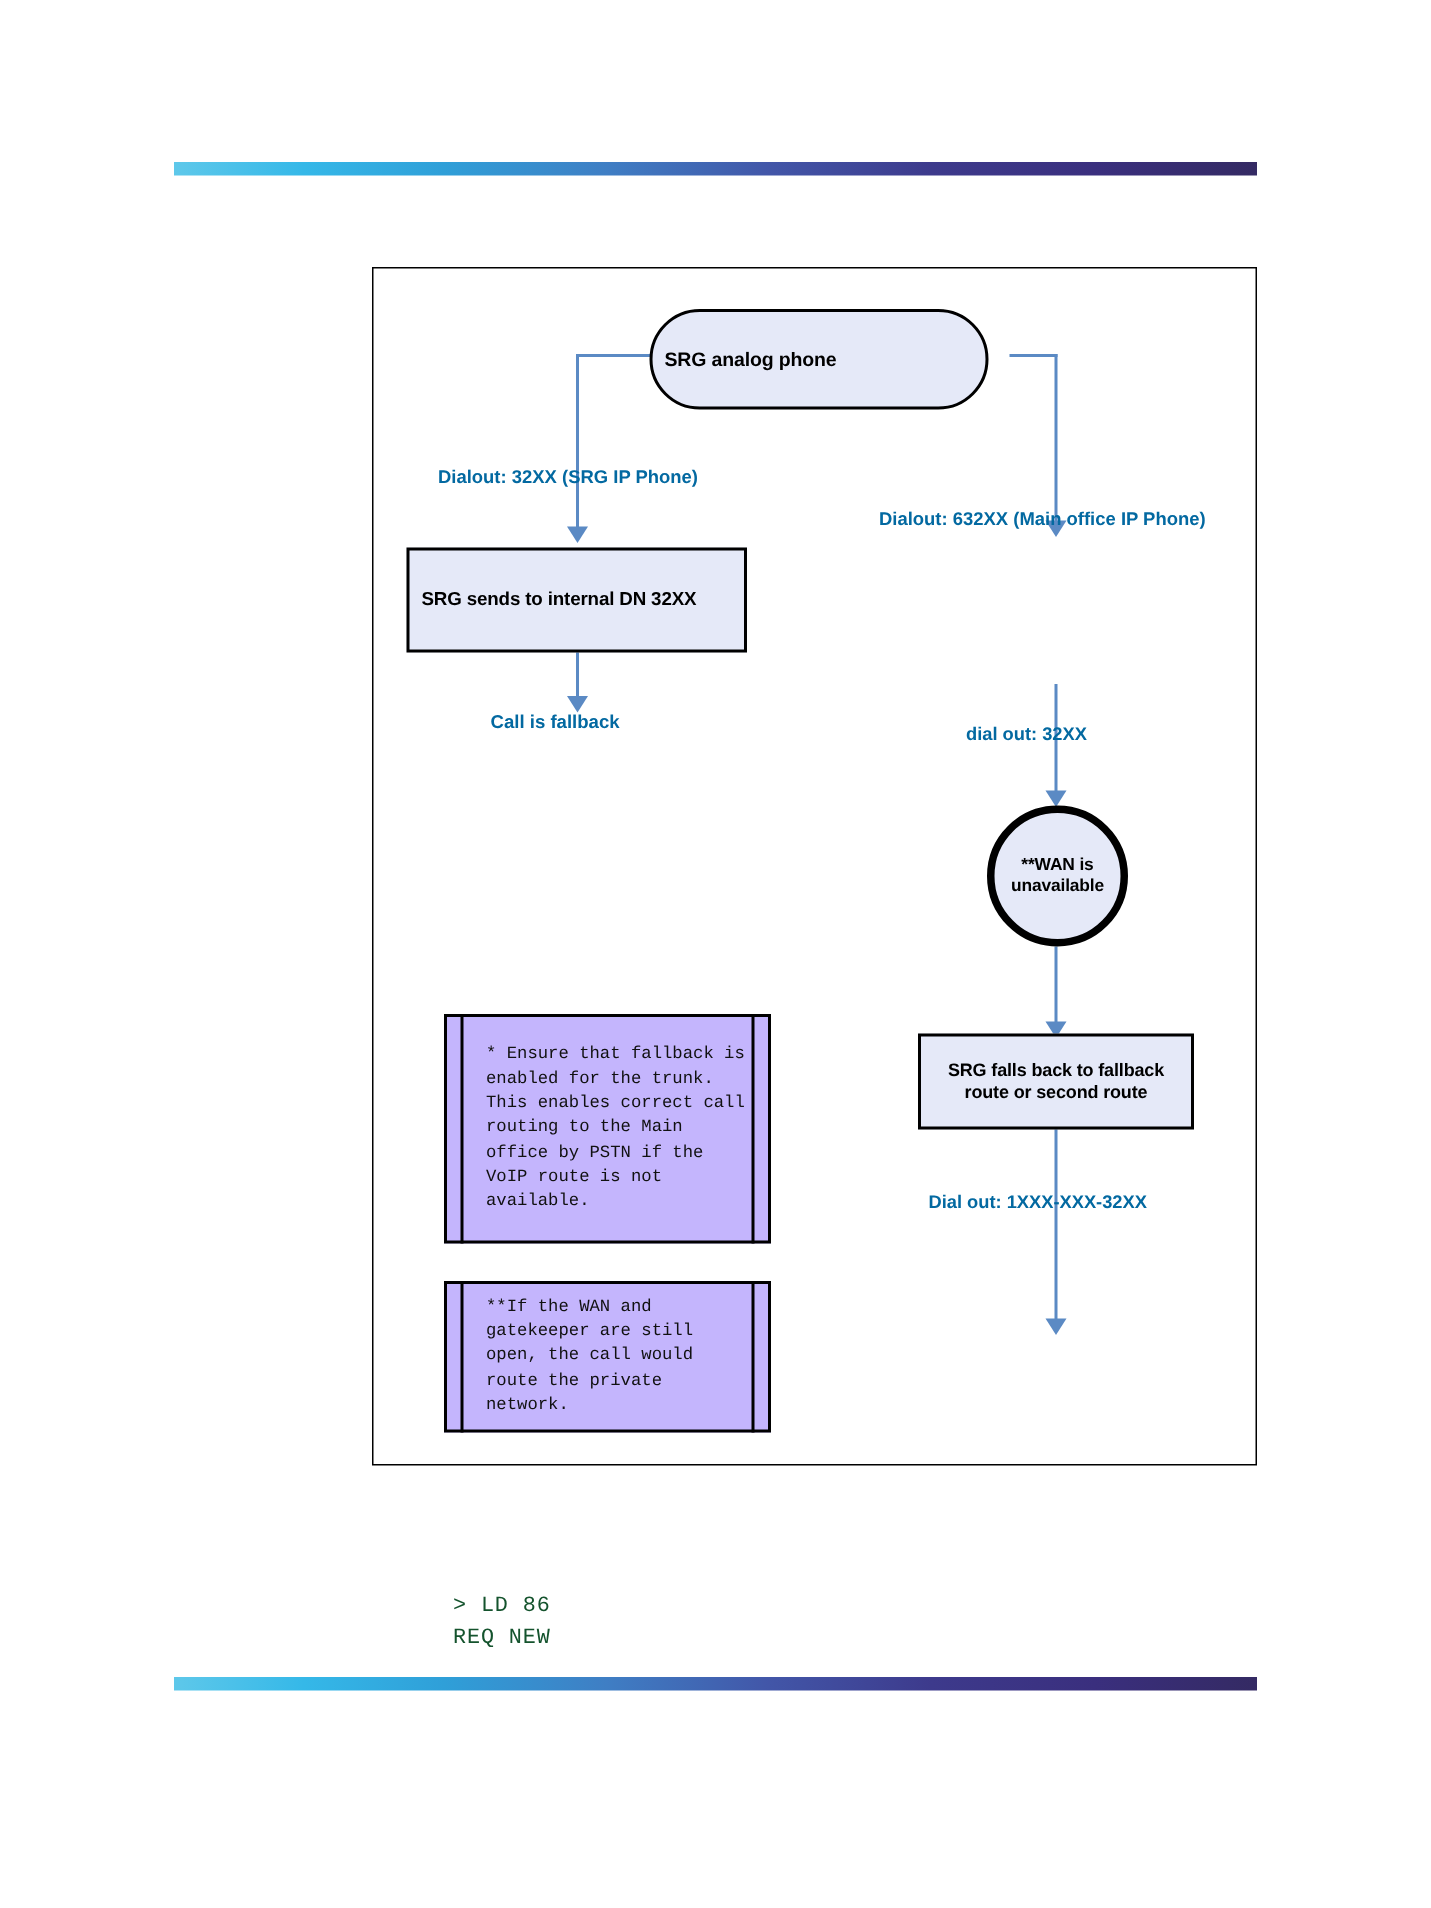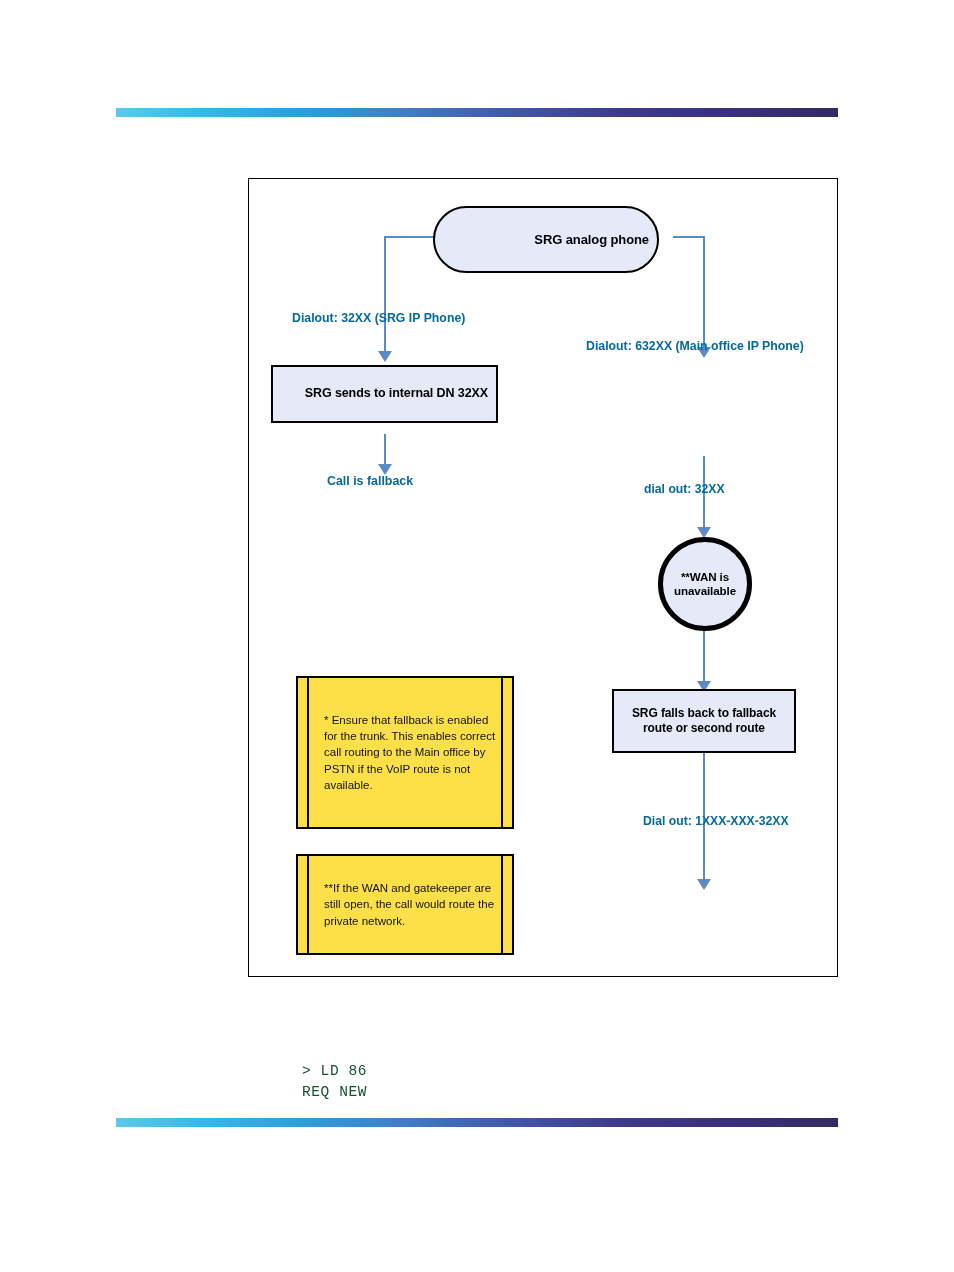--- a/index.html
+++ b/index.html
@@ -54,38 +54,39 @@
 
   
   .node {
     position: absolute;
     box-sizing: border-box;
     background: #e5e9f8;
     border: 2.6px solid #000000;
     color: #000000;
     display: flex;
     align-items: center;
-    justify-content: flex-end;
+    justify-content: flex-start;
     text-align: center;
     font-weight: bold;
     line-height: 1.22;
     letter-spacing: -0.1px;
   }
   .node.pill { border-radius: 36px; }
   .node.circle { border-radius: 50%; border-width: 5px; }
   .node .txt { padding: 0 8px; display: block; }
 
   
   .note {
     position: absolute;
     box-sizing: border-box;
-    background: #fde047;
+    background: #c4b5fd;
     border: 2px solid #000000;
     display: flex;
     align-items: center;
+    font-family: Liberation Mono, monospace;
   }
   .note::before,
   .note::after {
     content: "";
     position: absolute;
     top: -2px;
     bottom: -2px;
     width: 0;
     border-left: 2px solid #000000;
   }
@@ -161,21 +162,21 @@
     <div class="conn v" style="left:454px; top:452px; height:56px;"></div>
     <div class="arrow-down" style="left:448px; top:502px;"></div>
 
     <div class="conn v" style="left:454px; top:573px; height:132px;"></div>
     <div class="arrow-down" style="left:448px; top:700px;"></div>
 
     <div class="node pill" style="left:184px; top:27px; width:226px; height:67px; font-size:13px;">
       <span class="txt">SRG analog phone</span>
     </div>
 
-    <div class="node" style="left:22px; top:186px; width:227px; height:58px; font-size:12.5px;">
+    <div class="node" style="left:22px; top:186px; width:227px; height:70px; font-size:12.5px;">
       <span class="txt">SRG sends to internal DN 32XX</span>
     </div>
 
 
     <div class="node circle" style="left:409px; top:358px; width:94px; height:94px; font-size:11.6px;">
       <span class="txt">**WAN is unavailable</span>
     </div>
 
     <div class="node" style="left:363px; top:510px; width:184px; height:64px; font-size:12px;">
       <span class="txt">SRG falls back to fallback route or second route</span>
@@ -183,21 +184,21 @@
 
 
     <div class="label" style="left:43px; top:132px; font-size:12.3px;">Dialout: 32XX (SRG IP Phone)</div>
 
     <div class="label" style="left:337px; top:132px; font-size:12.3px;margin-top:28px;">Dialout: 632XX (Main office IP Phone)</div>
 
     <div class="label" style="left:78px; top:295px; font-size:12.4px;">Call is fallback</div>
 
     <div class="label" style="left:395px; top:303px; font-size:12.2px;">dial out: 32XX</div>
 
-    <div class="label" style="left:370px; top:635px; font-size:12.2px;margin-left:24px;">Dial out: 1XXX-XXX-32XX</div>
+    <div class="label" style="left:370px; top:615px; font-size:12.2px;">Dial out: 1XXX-XXX-32XX</div>
 
     <div class="note" style="left:47px; top:497px; width:218px; height:153px;">
       <span class="txt">* Ensure that fallback is enabled for the trunk. This enables correct call routing to the Main office by PSTN if the VoIP route is not available.</span>
     </div>
 
     <div class="note" style="left:47px; top:675px; width:218px; height:101px;">
       <span class="txt">**If the WAN and gatekeeper are still open, the call would route the private network.</span>
     </div>
 
   </div>

